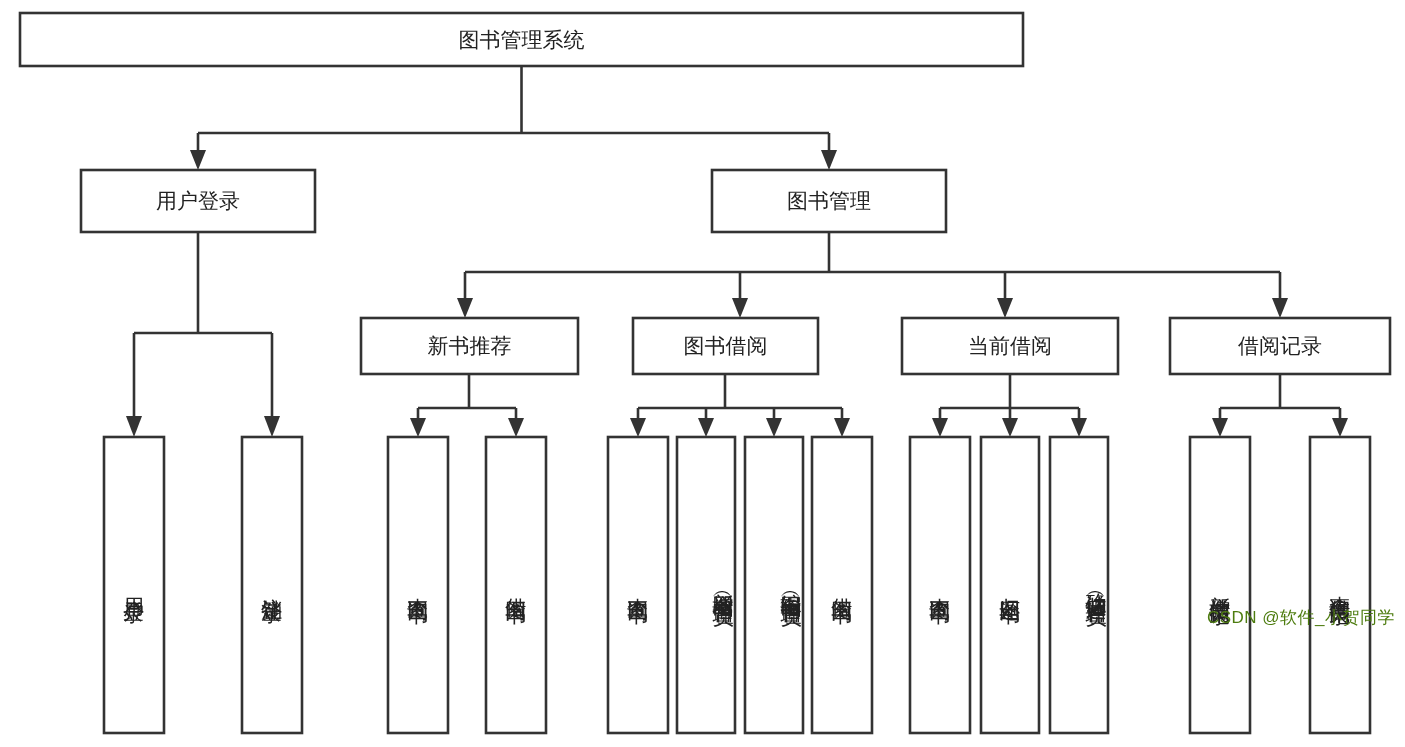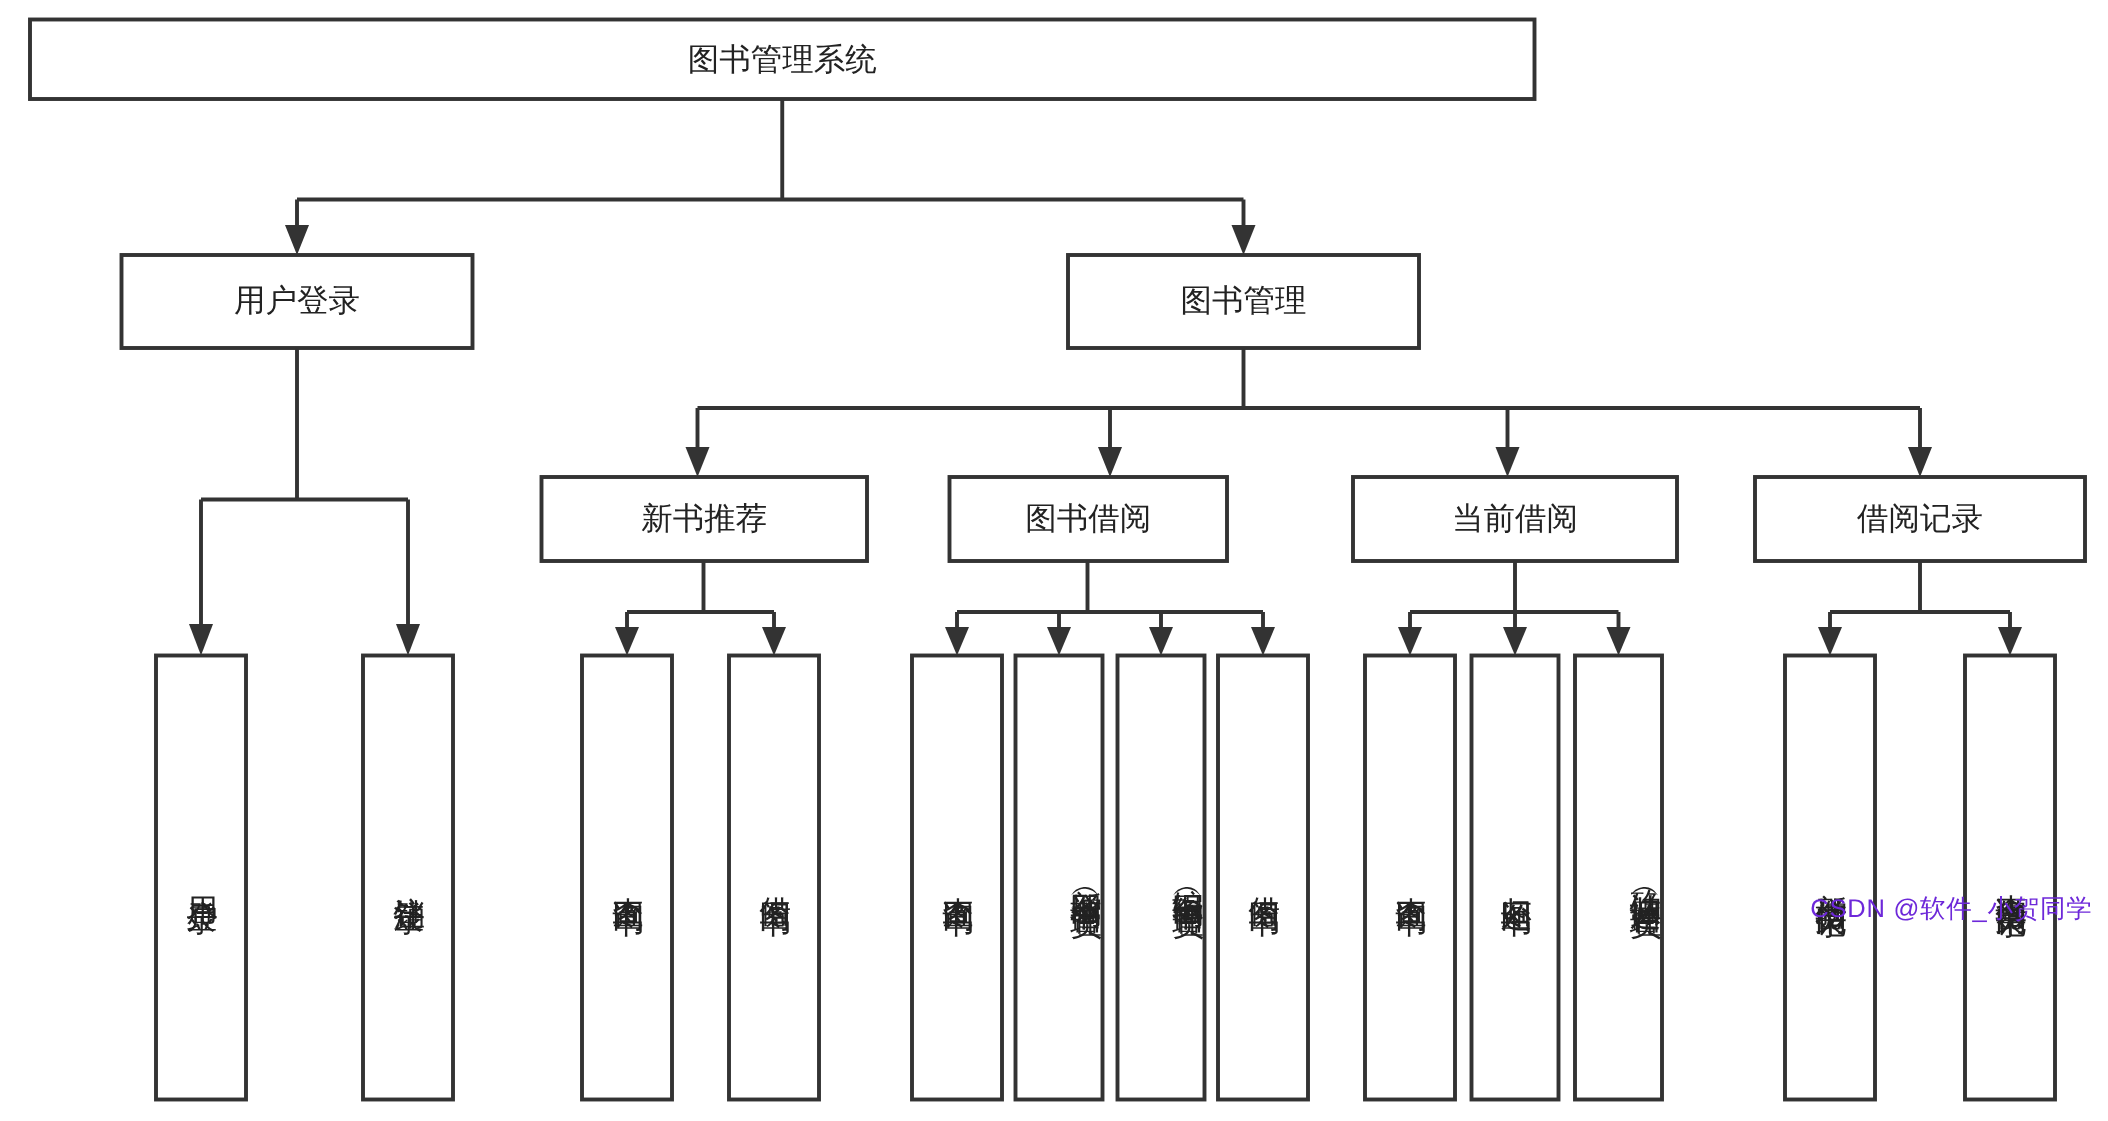--- a/index.html
+++ b/index.html
@@ -60,24 +60,24 @@
     font-size: 21px;
     line-height: 1.12;
     letter-spacing: 2px;
     color: #222222;
     white-space: nowrap;
     pointer-events: none;
   }
   #watermark {
     position: absolute;
     right: 10px;
-    bottom: 20px;
+    bottom: 8px;
     font-family: "Liberation Sans", "DejaVu Sans", sans-serif;
     font-size: 17px;
-    color: #6d28d9;
+    color: #4d7c0f;
     letter-spacing: 0.5px;
     user-select: none;
   }
 </style>
 </head>
 <body>
 
 <div id="diagram-root">
 
   <svg class="diagram-canvas" viewBox="0 0 1405 747">

